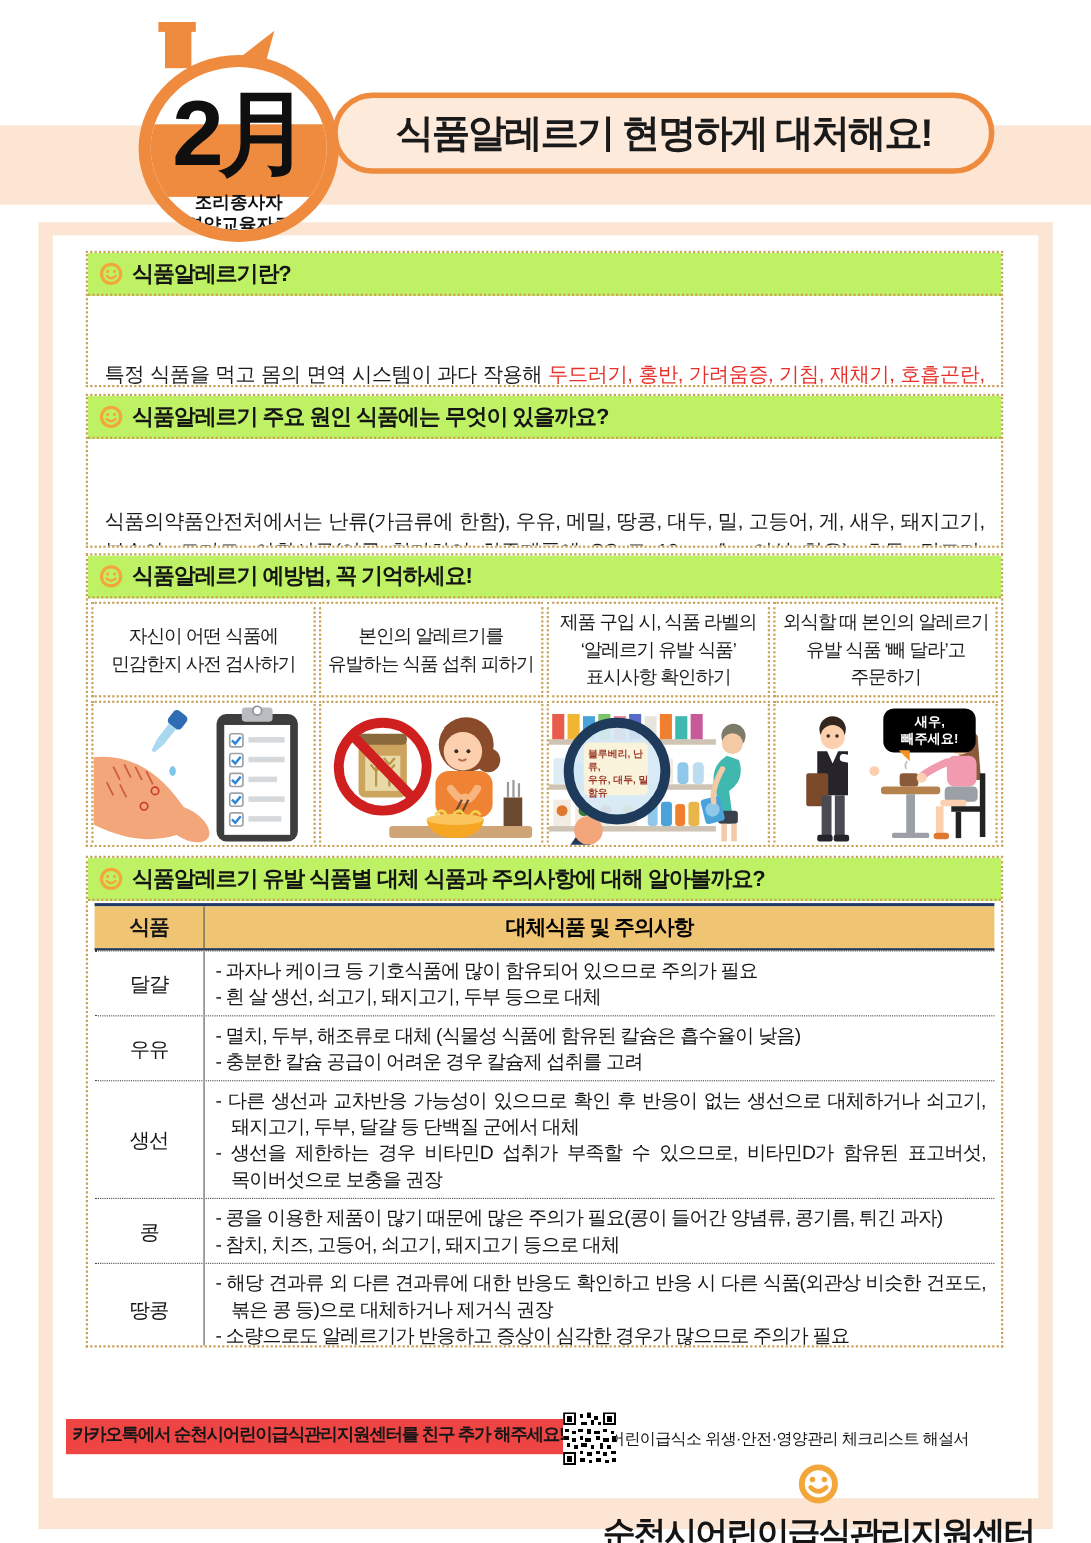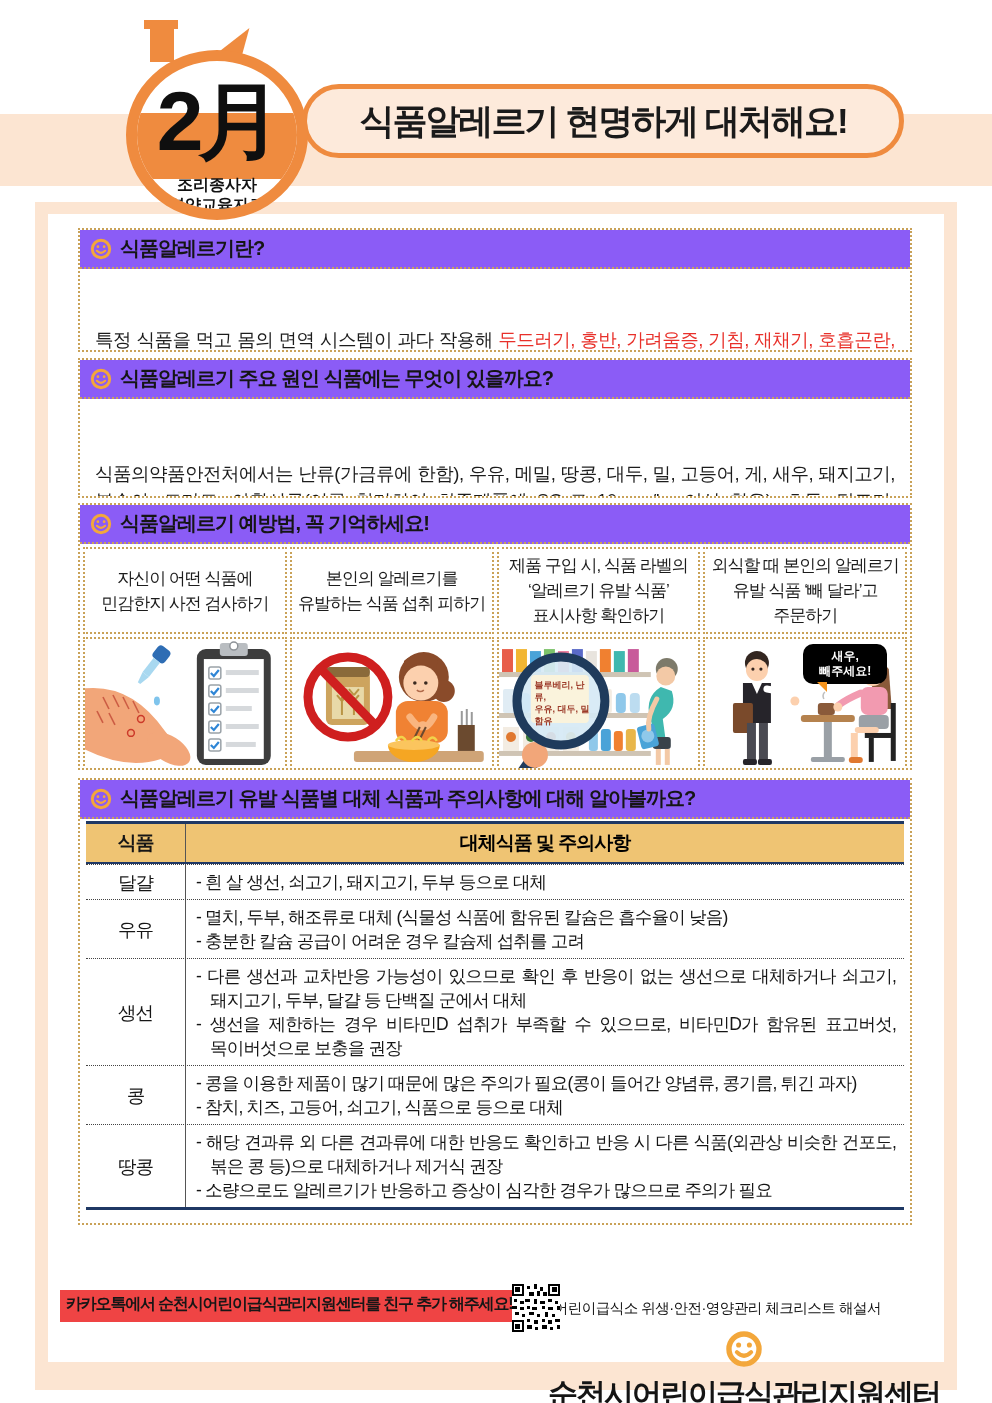--- a/index.html
+++ b/index.html
@@ -22,21 +22,21 @@
     font-size:84px; font-weight:900; letter-spacing:-5px; color:#0f0f0f; }
   .badge-sub { position:absolute; left:0; top:114px; width:100%; text-align:center;
     font-size:16px; font-weight:600; line-height:1.22; color:#111; }
 
   
   .frame { position:absolute; left:35px; top:202px; width:922px; height:1188px; background:#fce5d2; }
   .inner { position:absolute; left:48px; top:214px; width:896px; height:1148px; background:#fff; }
 
   
   .section { position:absolute; left:78px; width:834px; border:2px dotted #c9a258; background:#fff; overflow:hidden; }
-  .sec-head { display:flex; align-items:center; gap:8px; background:#8b5cf6;
+  .sec-head { display:flex; align-items:center; gap:8px; background:#bef264;
     border-bottom:2px dotted #c9a258; padding:5px 10px; }
   .sec-head .hd { font-size:20px; font-weight:800; letter-spacing:-1px; color:#151515; }
   .smiley { width:22px; height:22px; flex:0 0 auto; }
   .sec-body { padding:9px 15px; font-size:18.5px; line-height:27px; letter-spacing:-0.5px;
     color:#1c1c1c; text-align:justify; word-break:keep-all;margin-top:48px; }
 
   
   .tips-row { display:flex; gap:3px; padding:3px; }
   .tip-cell { flex:1; border:2px dotted #c9a258; min-height:78px; display:flex; align-items:center;
     justify-content:center; text-align:center; font-size:17px; line-height:25px; letter-spacing:-1px;
@@ -333,20 +333,21 @@
       <span class="hd">식품알레르기 유발 식품별 대체 식품과 주의사항에 대해 알아볼까요?</span>
     </div>
     <div class="alg-table">
       <div class="t-row t-head">
         <div class="c1">식품</div>
         <div class="c2">대체식품 및 주의사항</div>
       </div>
       <div class="t-row">
         <div class="c1">달걀</div>
         <div class="c2">
+          <div class="item">- 과자나 케이크 등 기호식품에 많이 함유되어 있으므로 주의가 필요</div>
           <div class="item">- 흰 살 생선, 쇠고기, 돼지고기, 두부 등으로 대체</div>
         </div>
       </div>
       <div class="t-row">
         <div class="c1">우유</div>
         <div class="c2">
           <div class="item">- 멸치, 두부, 해조류로 대체 (식물성 식품에 함유된 칼슘은 흡수율이 낮음)</div>
           <div class="item">- 충분한 칼슘 공급이 어려운 경우 칼슘제 섭취를 고려</div>
         </div>
       </div>
@@ -354,21 +355,21 @@
         <div class="c1">생선</div>
         <div class="c2">
           <div class="item">- 다른 생선과 교차반응 가능성이 있으므로 확인 후 반응이 없는 생선으로 대체하거나 쇠고기, 돼지고기, 두부, 달걀 등 단백질 군에서 대체</div>
           <div class="item">- 생선을 제한하는 경우 비타민D 섭취가 부족할 수 있으므로, 비타민D가 함유된 표고버섯, 목이버섯으로 보충을 권장</div>
         </div>
       </div>
       <div class="t-row">
         <div class="c1">콩</div>
         <div class="c2">
           <div class="item">- 콩을 이용한 제품이 많기 때문에 많은 주의가 필요(콩이 들어간 양념류, 콩기름, 튀긴 과자)</div>
-          <div class="item">- 참치, 치즈, 고등어, 쇠고기, 식품으로 등으로 대체</div>
+          <div class="item">- 참치, 치즈, 고등어, 쇠고기, 돼지고기 등으로 대체</div>
         </div>
       </div>
       <div class="t-row">
         <div class="c1">땅콩</div>
         <div class="c2">
           <div class="item">- 해당 견과류 외 다른 견과류에 대한 반응도 확인하고 반응 시 다른 식품(외관상 비슷한 건포도, 볶은 콩 등)으로 대체하거나 제거식 권장</div>
           <div class="item">- 소량으로도 알레르기가 반응하고 증상이 심각한 경우가 많으므로 주의가 필요</div>
         </div>
       </div>
     </div>

